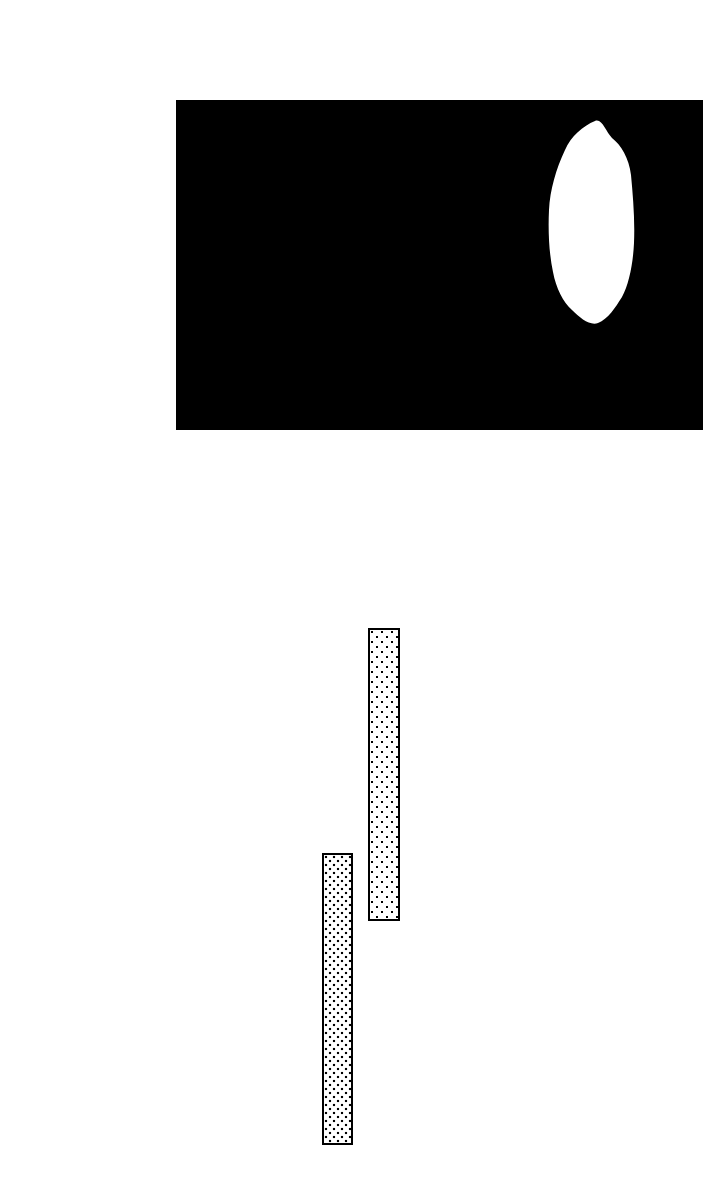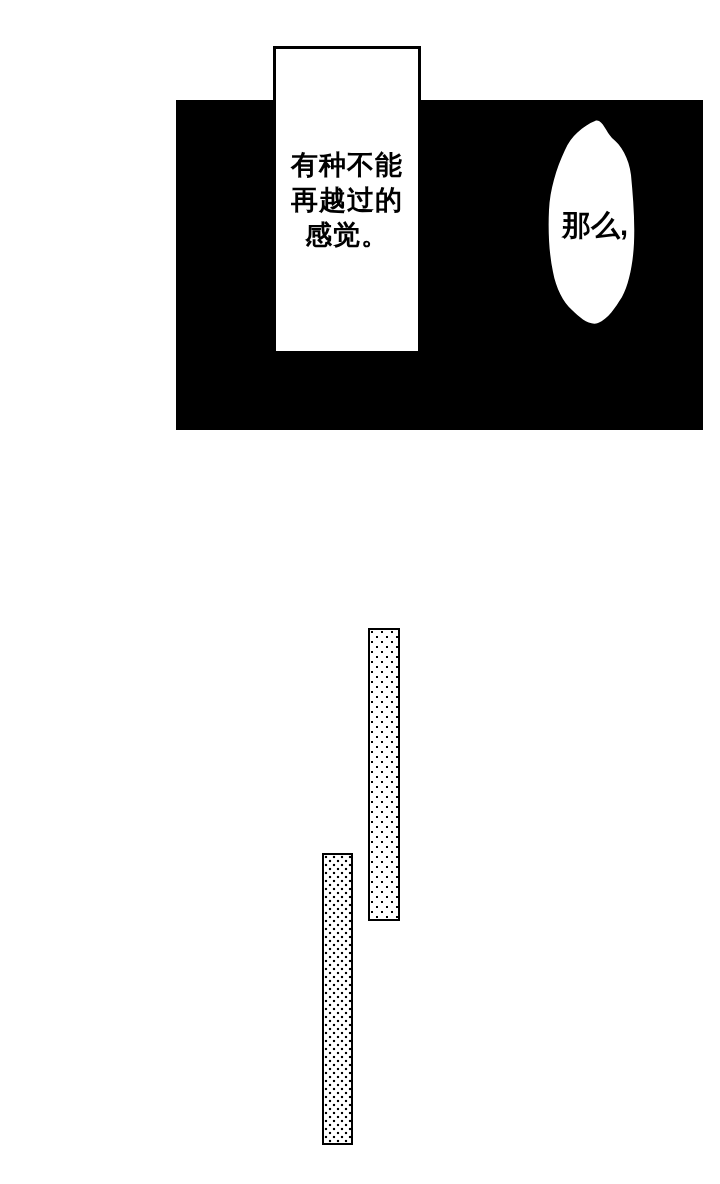--- a/index.html
+++ b/index.html
@@ -101,24 +101,18 @@
          C3,119 4,141 8,160
          C11,176 18,190 27,198
          C35,206 45,214 53,211
          C63,207 70,196 77,185
          C84,172 88,152 89,131
          C90,108 88,84 86,63
          C84,46 76,33 67,26
          C61,20 57,6 50,9 Z" fill="#ffffff"></path>
   </svg>
 
-  <div class="bubble-text">那么,</div>
 
-  <div class="caption-box">
-    <div class="caption-text">有种不能
-再越过的
-感觉。</div>
-  </div>
 
   <div class="tone-bar tall"></div>
   <div class="tone-bar short"></div>
 
 </div>
 
 </body></html>

